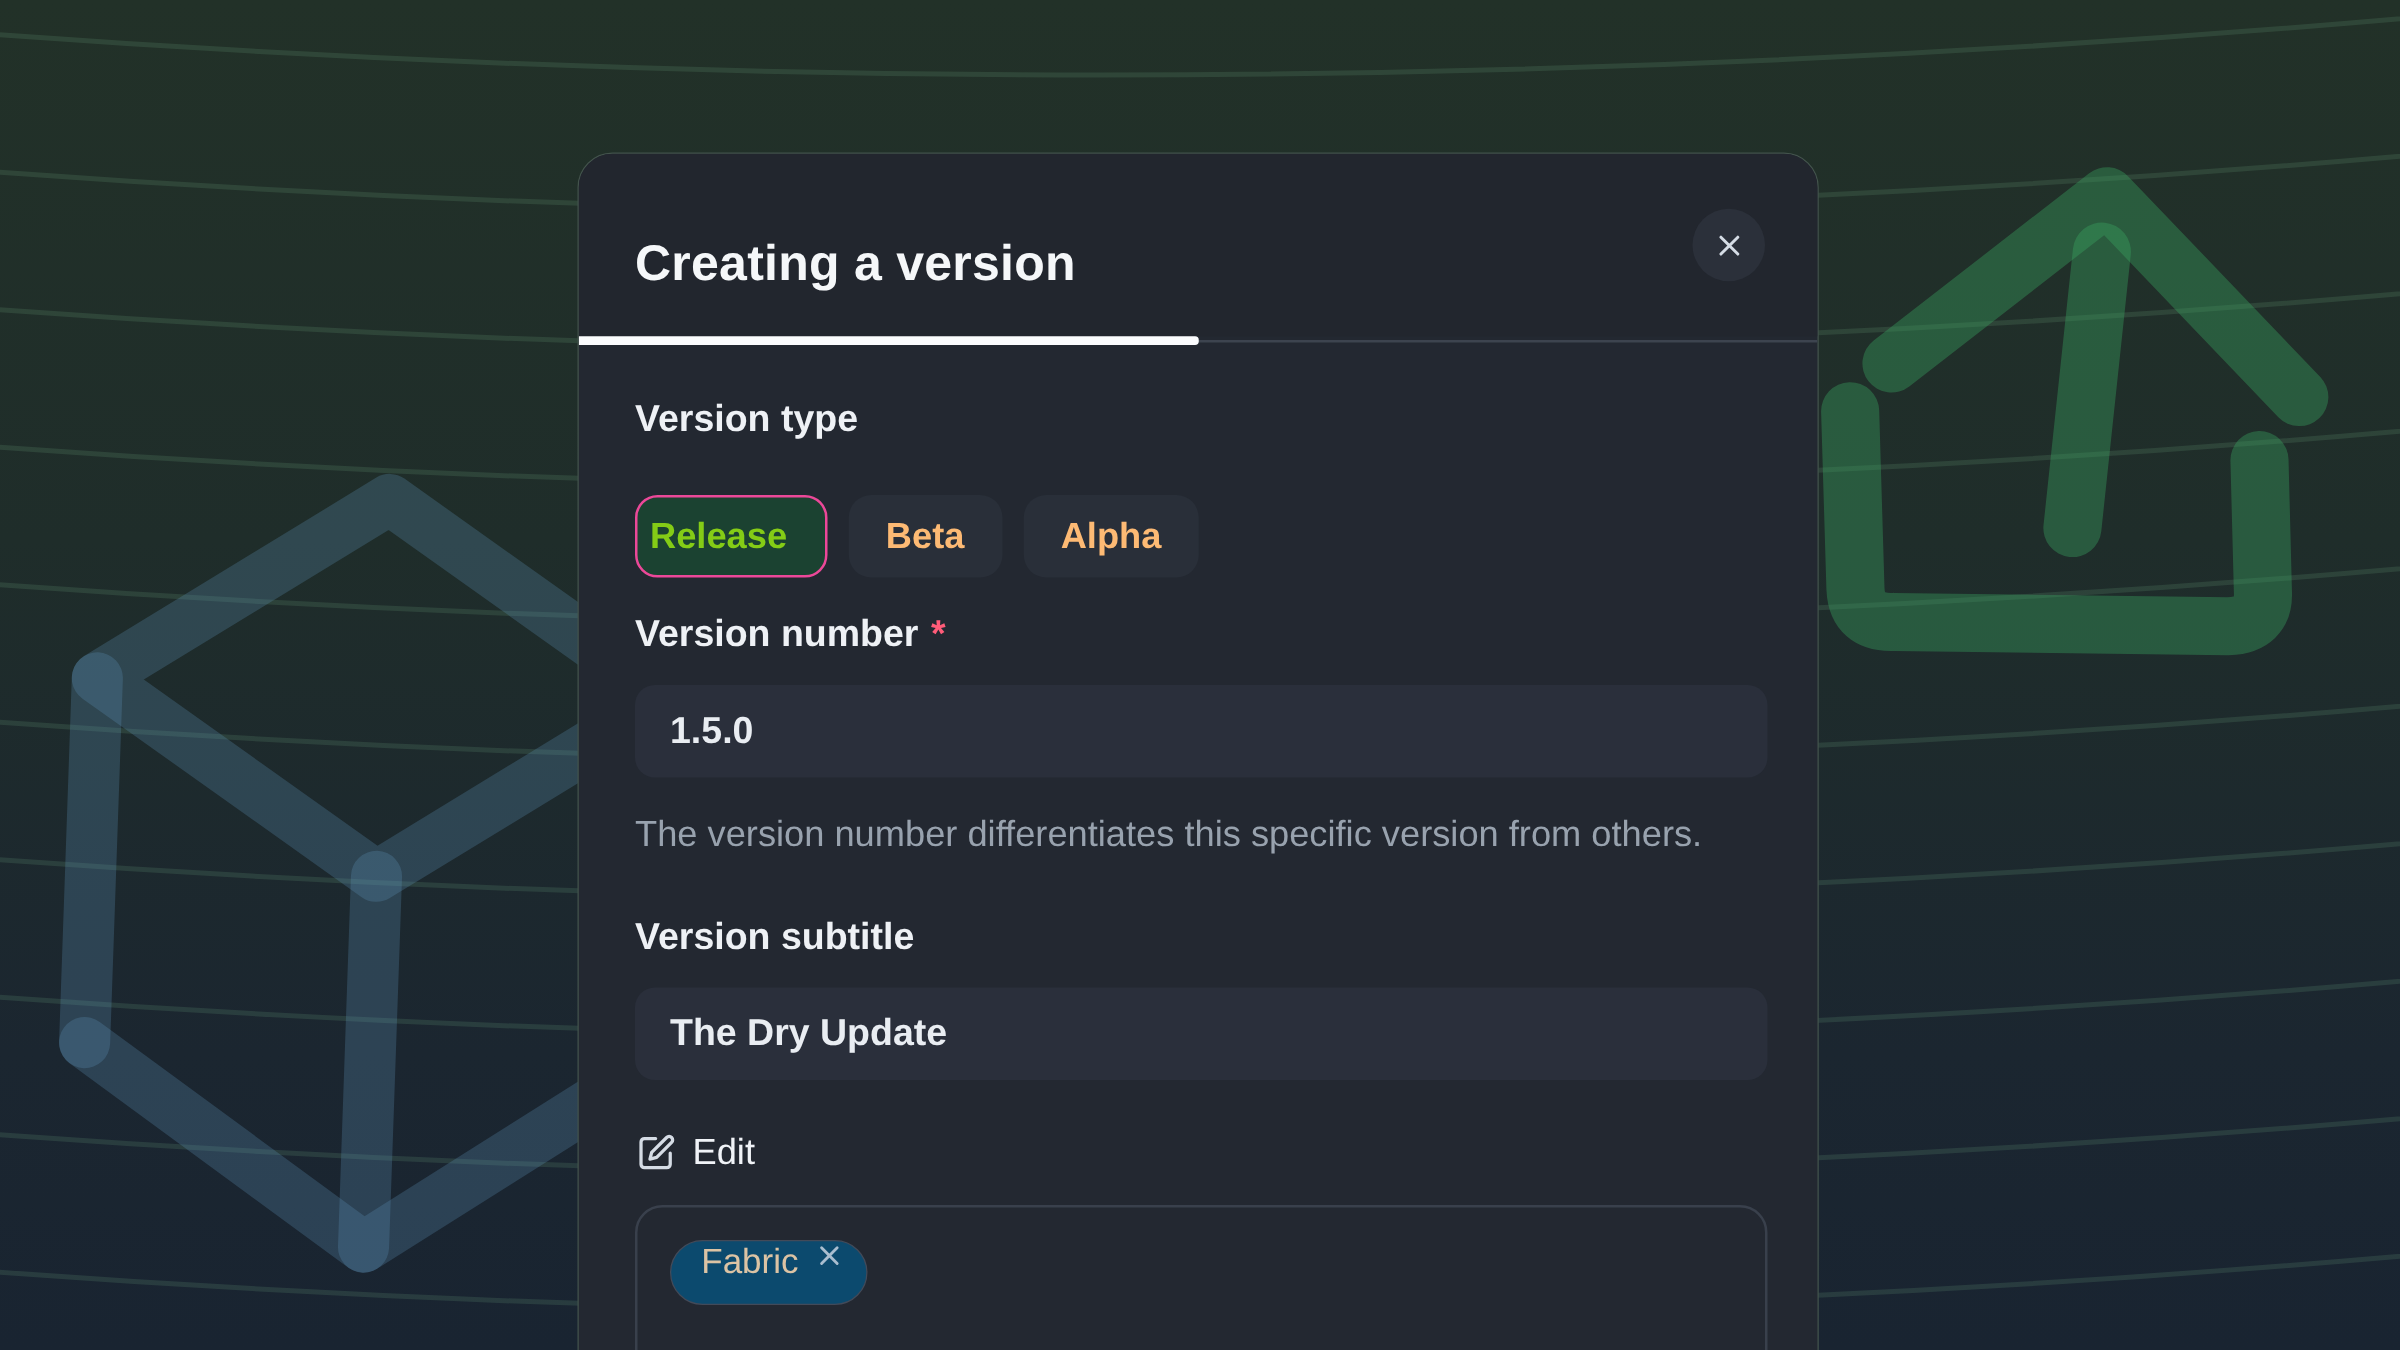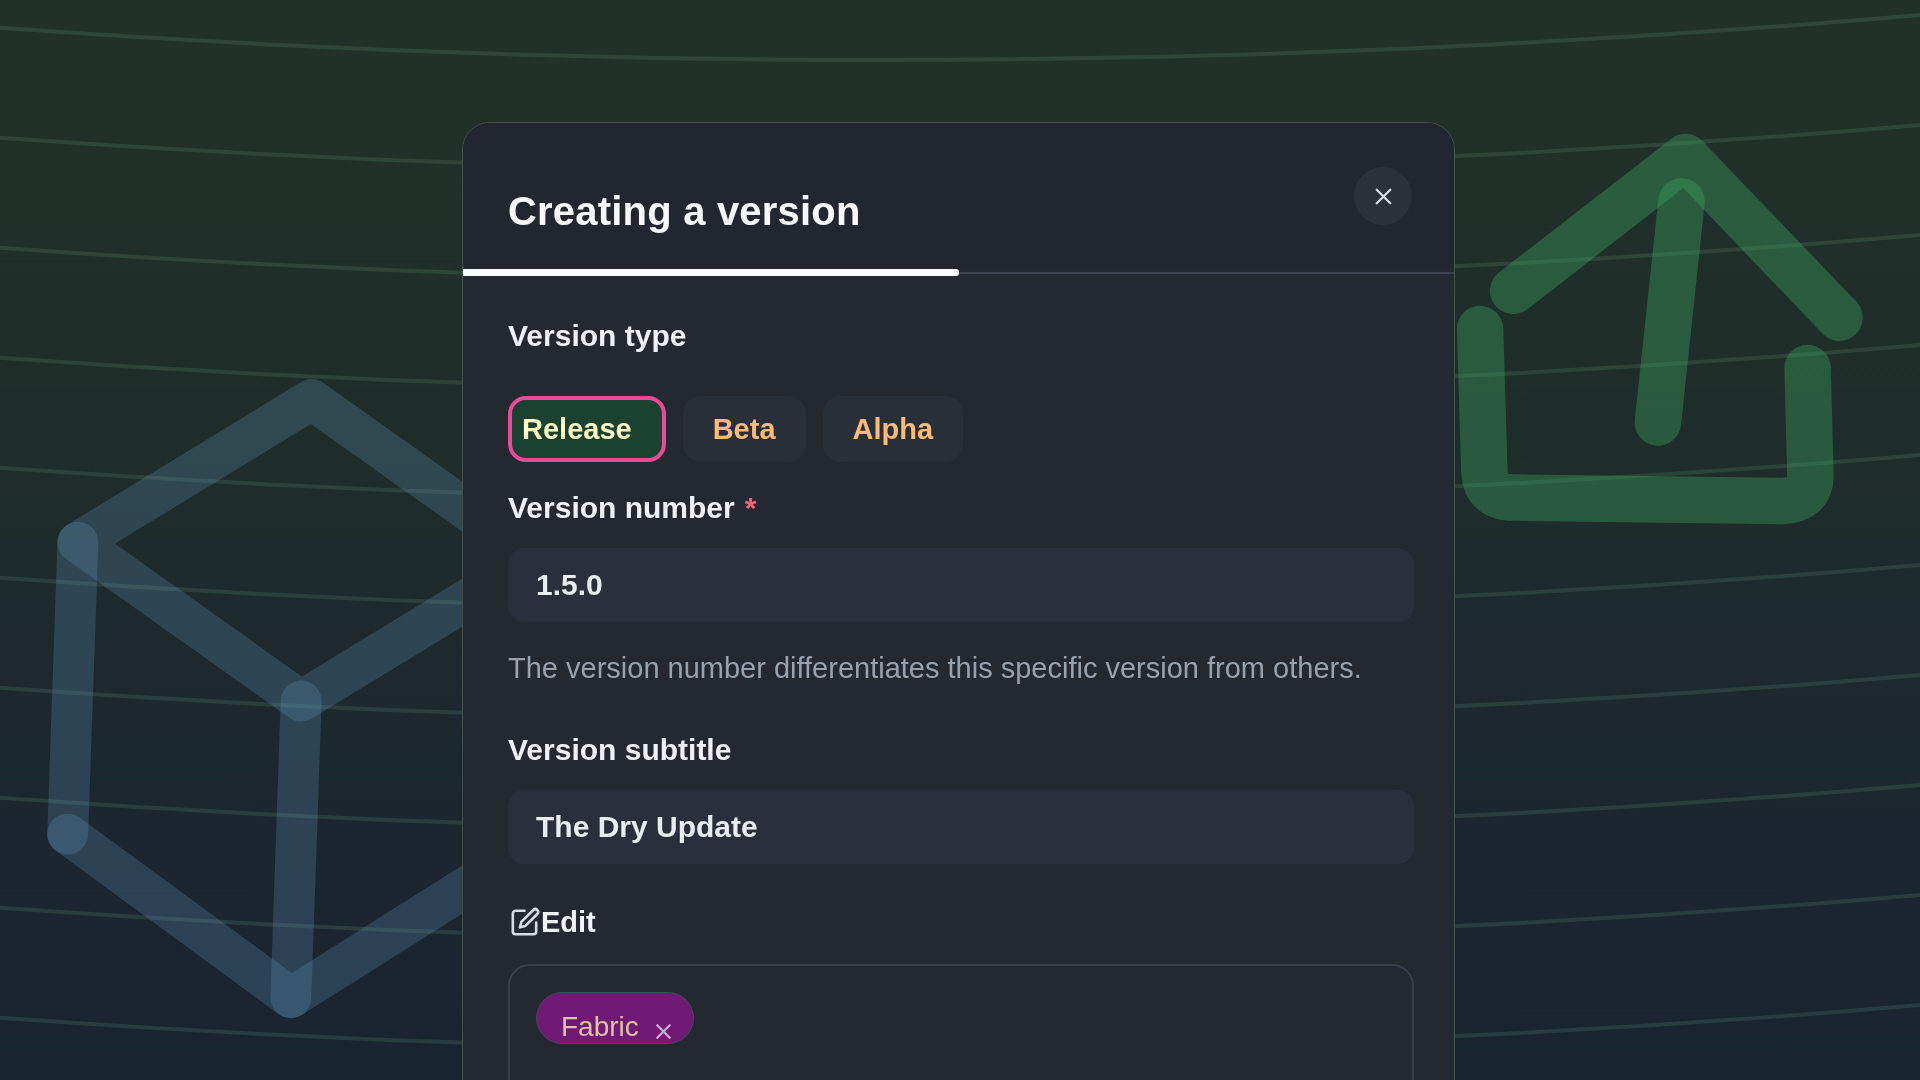--- a/index.html
+++ b/index.html
@@ -40,41 +40,41 @@
 
   .field-label { display:flex; align-items:center; gap:10px;
                  font-size:30px; font-weight:700; color:#eef1f5; height:36px; }
   .required { color:#ff5c79; font-size:30px; font-weight:700; }
 
   .label-type { margin-top:42px; }
   .type-row { margin-top:42px; display:flex; gap:17px; }
   .type-btn { height:66px; padding:0 30px; border-radius:18px; background:#292f39;
               border:none; color:#fdba74; font-size:29px; font-weight:700;
               font-family:inherit; cursor:pointer; display:flex; align-items:center; }
-  .type-btn.selected { background:#1b4231; border:4px solid #ec4899; color:#fef9c3;padding-left:10px; }
+  .type-btn.selected { background:#1b4231; border:2px solid #ec4899; color:#84cc16;padding-left:10px; }
 
   .label-number { margin-top:28px; }
   .text-input { margin-top:22px; width:906px; height:74px; background:#2a2f3b;
                 border:none; border-radius:16px; color:#e9edf2; font-size:30px;
                 font-weight:600; font-family:inherit; padding:0 28px; outline:none;
                 display:block; }
   .helper { margin-top:24px; width:920px; font-size:29px; line-height:44px;
             color:#98a2ae; font-weight:400; }
 
   .label-subtitle { margin-top:42px;align-items:center; }
 
   .loaders-row { margin-top:38px; height:40px; display:flex;
                  align-items:center; justify-content:space-between; }
-  .edit-btn { display:flex; background:none; border:none;
-              color:#f0f3f7; font-size:29px; font-weight:700; font-family:inherit;
+  .edit-btn { display:flex; gap:13px; background:none; border:none;
+              color:#f0f3f7; font-size:29px; font-weight:400; font-family:inherit;
               cursor:pointer; }
   .loaders-box { margin-top:22px; width:906px; height:220px; border:2px solid #39404c;
                  border-radius:22px; padding:26px 26px; }
-  .chip { display:inline-flex; align-items:flex-end; gap:13px; height:52px;
-          padding:0 18px 0 24px; background:#701a75; border:1px solid #424a59;
+  .chip { display:inline-flex; align-items:flex-start; gap:13px; height:52px;
+          padding:0 18px 0 24px; background:#0c4a6e; border:1px solid #424a59;
           border-radius:26px; }
   .chip-label { font-size:28px; color:#dcc3a4; font-weight:400; }
   .chip-x { display:flex; align-items:center; cursor:pointer; background:none; border:none; padding:0; }
 </style>
 </head>
 <body>
 
 <div class="page">
 
   <div class="arc" style="--y:70px"></div>

